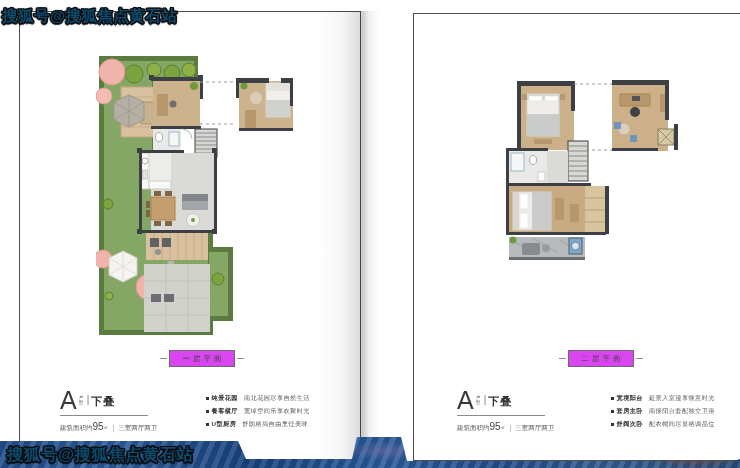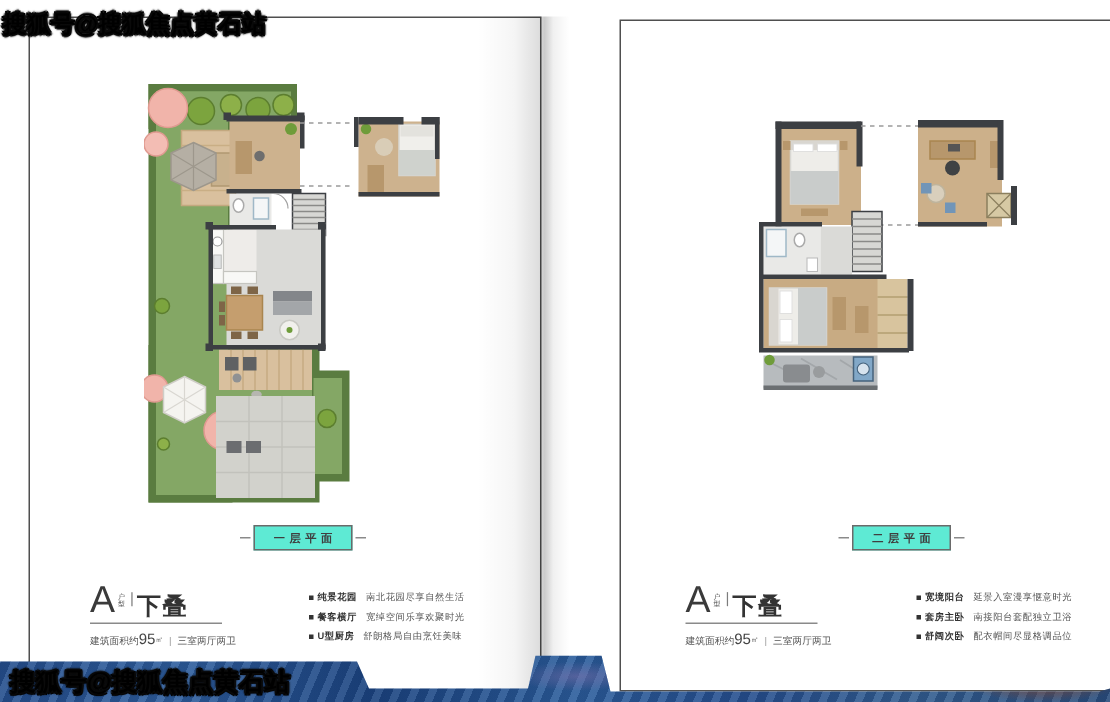--- a/index.html
+++ b/index.html
@@ -9,34 +9,34 @@
 
   
   .page{position:absolute;background:#fff;border:1px solid #4f4f4f;box-sizing:border-box;}
   .page-left{left:19px;top:11px;width:342px;height:450px;}
   .page-right{left:413px;top:13px;width:386px;height:448px;padding-left:36px;}
   .gap-shade{position:absolute;left:318px;top:11px;width:82px;height:450px;pointer-events:none;
     background:linear-gradient(to right,rgba(0,0,0,0) 0%,rgba(0,0,0,0.04) 30%,rgba(0,0,0,0.13) 50%,
                rgba(0,0,0,0.20) 55%,rgba(0,0,0,0.06) 62%,rgba(0,0,0,0.0) 75%);}
 
   
-  .plan-tab{position:absolute;width:64px;height:15px;border:1px solid #6a6a6a;background:#5eead4;
-    display:flex;align-items:center;justify-content:center;font-weight:bold;}
+  .plan-tab{position:absolute;width:64px;height:15px;border:1px solid #6a6a6a;background:#d946ef;
+    display:flex;align-items:center;justify-content:center;}
   .plan-tab .tick{position:absolute;width:7px;height:1px;background:#8a8a8a;top:7px;}
   .plan-tab .tick.l{left:-10px;} .plan-tab .tick.r{right:-10px;}
   .plan-tab span.lbl{font-size:7.5px;letter-spacing:3px;color:#3f3f3f;transform:translateX(1.5px);}
 
   
   .title-block{position:absolute;color:#3a3a3a;}
   .title-row{display:flex;align-items:flex-start;height:22px;}
   .t-letter{font-size:25px;font-weight:300;line-height:21px;letter-spacing:0;}
   .t-stack{display:inline-block;width:7px;font-size:4.6px;line-height:1.15;word-break:break-all;
            margin:5px 0 0 2px;color:#4a4a4a;}
   .t-div{font-size:10px;font-weight:300;margin:4px 2px 0 1px;color:#7c7c7c;}
-  .t-grade{font-size:16px;font-weight:bold;margin-top:4px;letter-spacing:1px;color:#333;}
+  .t-grade{font-size:11px;font-weight:bold;margin-top:4px;letter-spacing:1px;color:#333;}
   .t-rule{width:88px;border-bottom:1px solid #8a8a8a;margin-top:3px;}
   .area-row{margin-top:5px;font-size:6.5px;color:#555;white-space:nowrap;}
   .area-row .val{font-size:10px;color:#444;text-align:right;}
   .area-row .unit{font-size:5px;vertical-align:1px;}
   .area-row .sep{margin:0 4px;color:#999;}
 
   
   .features{position:absolute;width:150px;}
   .feat{display:flex;align-items:center;height:13px;white-space:nowrap;}
   .feat .sq{width:2.6px;height:2.6px;background:#333;margin-right:3px;flex:0 0 auto;}
@@ -47,21 +47,21 @@
   .band{position:absolute;left:0;top:430px;width:740px;height:38px;z-index:30;
     background:
       radial-gradient(60px 14px at 52% 55%, rgba(122,110,170,0.55), rgba(122,110,170,0) 70%),
       radial-gradient(70px 16px at 94% 70%, rgba(122,70,54,0.85), rgba(122,70,54,0) 72%),
       repeating-linear-gradient(113deg, rgba(255,255,255,0.09) 0 5px, rgba(8,25,60,0.18) 5px 11px),
       linear-gradient(95deg,#27508e 0%,#30609f 16%,#1c4480 34%,#2d5f9d 52%,#28508f 68%,#356092 82%,#2c4f7e 100%);
     clip-path:polygon(0 11px,238px 11px,246px 29px,352px 29px,357px 7px,401px 7px,407px 31px,
                       733px 31px,740px 29px,740px 38px,0 38px);}
 
   
-  .wm{position:absolute;z-index:40;color:#000000;font-weight:bold;white-space:nowrap;
+  .wm{position:absolute;z-index:40;color:#0c4a6e;font-weight:bold;white-space:nowrap;
     text-shadow:-1.5px 0 1px #0b0b0b,1.5px 0 1px #0b0b0b,0 -1.5px 1px #0b0b0b,0 1.5px 1px #0b0b0b,
                 -1px -1px 0 #000,1px -1px 0 #000,-1px 1px 0 #000,1px 1px 0 #000;}
   .wm-top{left:2px;top:6px;font-size:15.5px;letter-spacing:0.5px;}
   .wm-bottom{left:7px;top:444px;font-size:16.5px;letter-spacing:0.5px;}
 
   svg{display:block;}
   .plan-svg{position:absolute;}
 </style>
 </head>
 <body>

